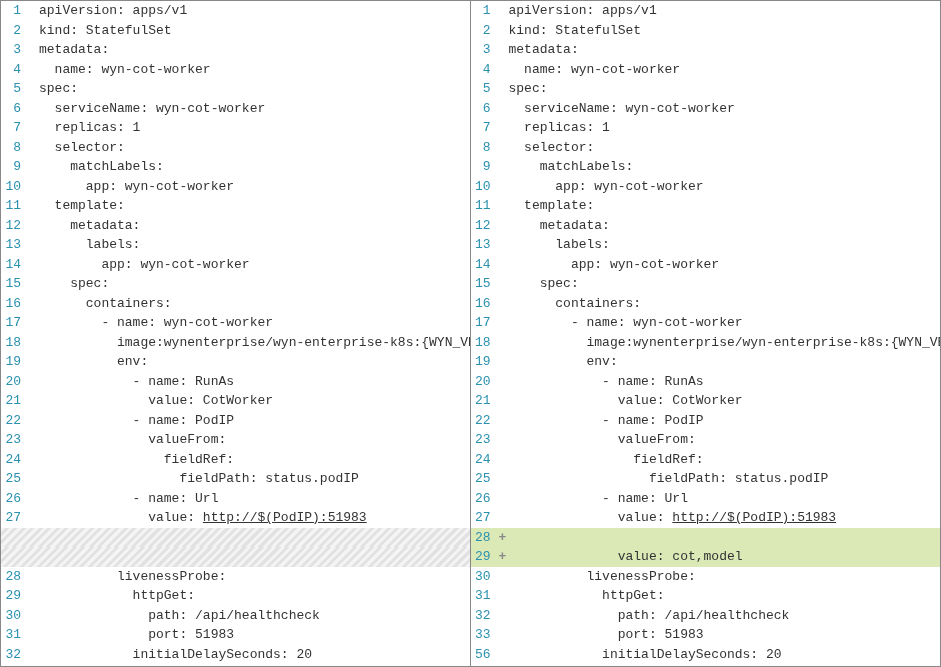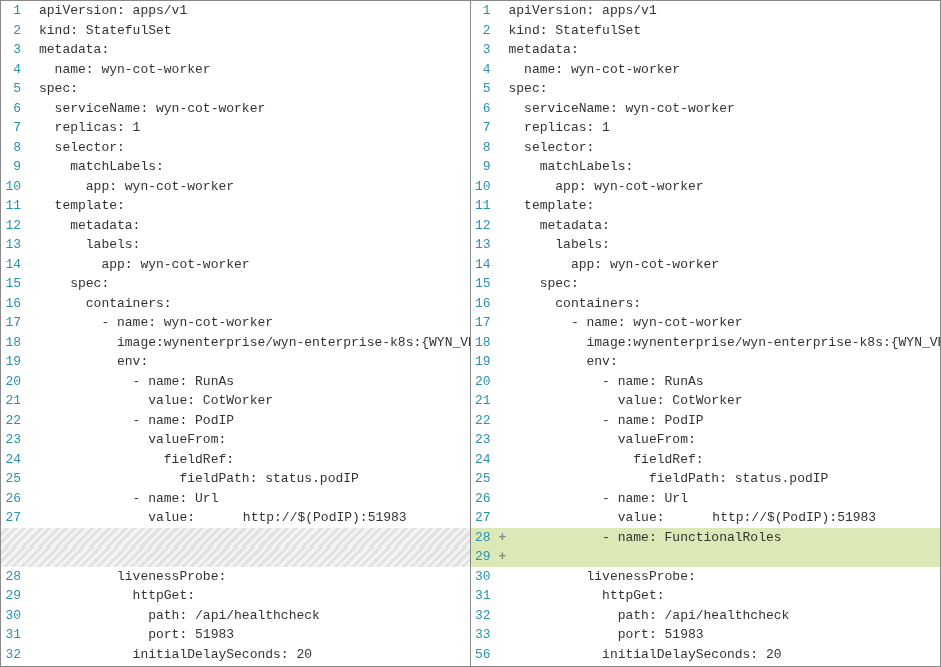--- a/index.html
+++ b/index.html
@@ -57,21 +57,21 @@
   .row.placeholder {
     background: repeating-linear-gradient(
       135deg,
       #f4f4f4,
       #f4f4f4 3px,
       #e2e2e2 3px,
       #e2e2e2 6px
     );
   }
   .code .url {
-    margin-left: 40px;
+    text-decoration: underline;
   }
 </style>
 </head>
 <body>
 
 <div class="diff-container">
   <div class="pane pane-left">
       <div class="row">
         <div class="gutter">1</div>
         <div class="marker"></div>
@@ -372,25 +372,25 @@
         <div class="code">            - name: Url</div>
       </div>
       <div class="row">
         <div class="gutter">27</div>
         <div class="marker"></div>
         <div class="code">              value: <span class="url">http://$(PodIP):51983</span></div>
       </div>
       <div class="row added">
         <div class="gutter">28</div>
         <div class="marker">+</div>
-        <div class="code">            - name: FunctionalRoles</div>
       </div>
       <div class="row added">
         <div class="gutter">29</div>
         <div class="marker">+</div>
+        <div class="code">              value: cot,model</div>
       </div>
       <div class="row">
         <div class="gutter">30</div>
         <div class="marker"></div>
         <div class="code">          livenessProbe:</div>
       </div>
       <div class="row">
         <div class="gutter">31</div>
         <div class="marker"></div>
         <div class="code">            httpGet:</div>

